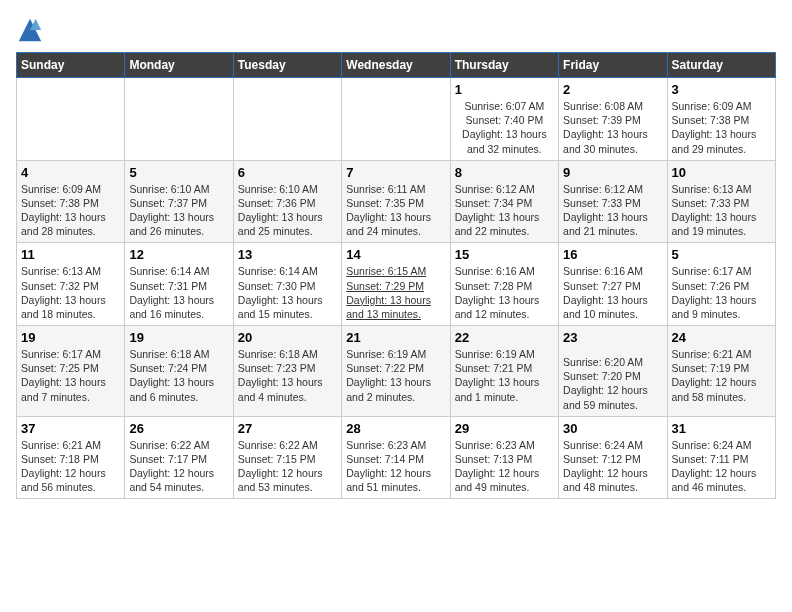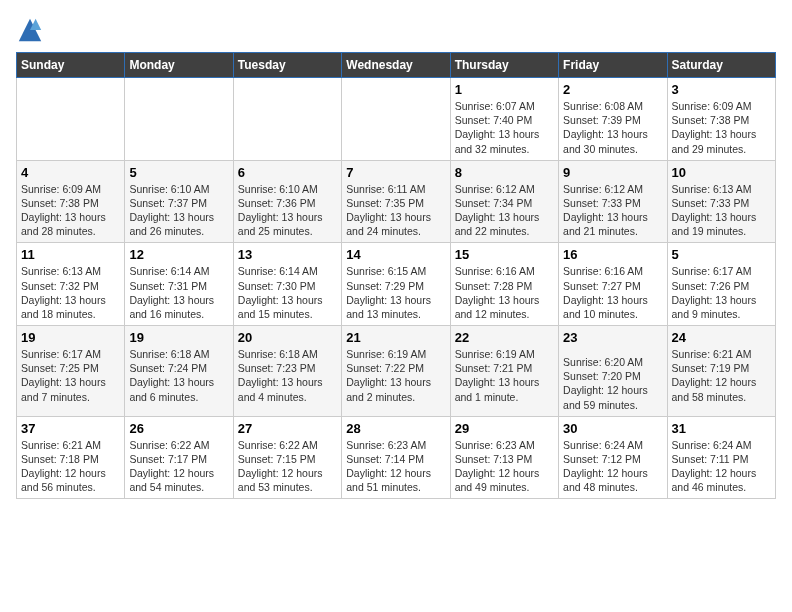--- a/index.html
+++ b/index.html
@@ -117,21 +117,21 @@
       </tr>
   </thead>
   <tbody id="calendar-body">
   <tr>
         <td class="empty-cell"></td>
         <td class="empty-cell"></td>
         <td class="empty-cell"></td>
         <td class="empty-cell"></td>
         <td>
           <span class="day-number">1</span>
-          <div class="day-info" style="white-space: pre-line;">Sunrise: 6:07 AM
+          <div class="day-info" style="white-space: pre-line; text-align: center;">Sunrise: 6:07 AM
 Sunset: 7:40 PM
 Daylight: 13 hours
 and 32 minutes.</div>
         </td>
         <td>
           <span class="day-number">2</span>
           <div class="day-info" style="white-space: pre-line;">Sunrise: 6:08 AM
 Sunset: 7:39 PM
 Daylight: 13 hours
 and 30 minutes.</div>
@@ -212,21 +212,21 @@
         </td>
         <td>
           <span class="day-number">13</span>
           <div class="day-info" style="white-space: pre-line;">Sunrise: 6:14 AM
 Sunset: 7:30 PM
 Daylight: 13 hours
 and 15 minutes.</div>
         </td>
         <td>
           <span class="day-number">14</span>
-          <div class="day-info" style="white-space: pre-line;">Sunrise: 6:15 AM
+          <div class="day-info" style="white-space: pre-line; text-decoration: underline;">Sunrise: 6:15 AM
 Sunset: 7:29 PM
 Daylight: 13 hours
 and 13 minutes.</div>
         </td>
         <td>
           <span class="day-number">15</span>
           <div class="day-info" style="white-space: pre-line;">Sunrise: 6:16 AM
 Sunset: 7:28 PM
 Daylight: 13 hours
 and 12 minutes.</div>

